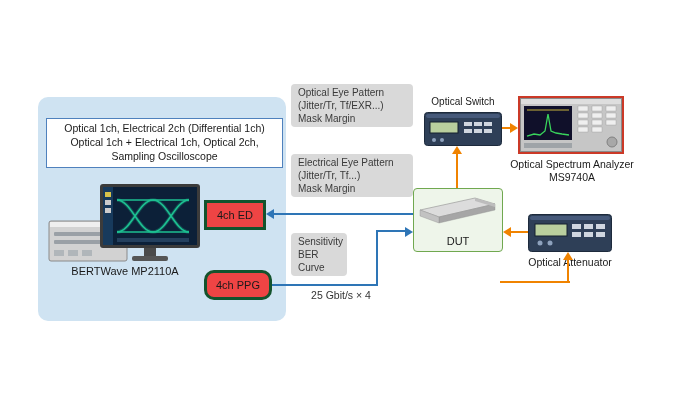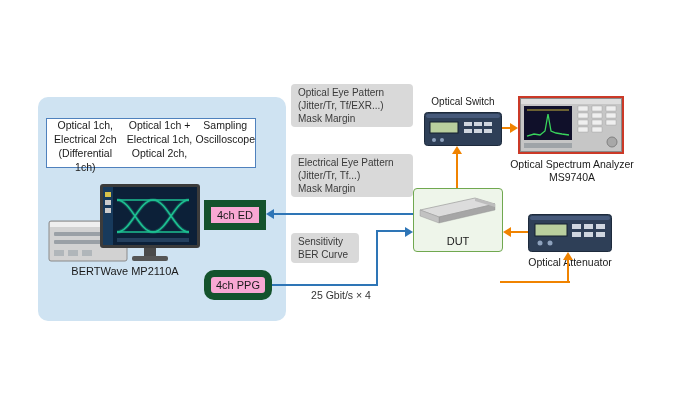--- a/index.html
+++ b/index.html
@@ -4,42 +4,42 @@
 <style>
   html,body{margin:0;padding:0;background:#fff;}
   .canvas{position:relative;width:680px;height:417px;background:#ffffff;
           font-family:"Liberation Sans",sans-serif;overflow:hidden;}
   .abs{position:absolute;}
 
   
   .panel{left:38px;top:97px;width:248px;height:224px;background:#cfe3f2;border-radius:10px;}
 
   
-  .specs-box{left:46px;top:118px;width:210px;height:50px;background:#fff;border:1px solid #4f81bd;
-             display:flex;flex-direction:row;justify-content:center;text-align:center;
+  .specs-box{left:46px;top:118px;width:237px;height:50px;background:#fff;border:1px solid #4f81bd;
+             display:flex;flex-direction:column;justify-content:center;text-align:center;
              font-size:10.5px;color:#1a1a1a;line-height:1.32;box-sizing:border-box;}
-  .node-box{background:#f9a8d4;border:7px solid #14532d;display:flex;align-items:center;justify-content:center;
+  .node-box{background:#ef4444;border:3px solid #14532d;display:flex;align-items:center;justify-content:center;
             font-size:11px;color:#1a1a1a;box-sizing:border-box;}
   .ed-box{left:204px;top:200px;width:62px;height:30px;}
   .ppg-box{left:204px;top:270px;width:68px;height:30px;border-radius:10px;}
 
   
   .bw-chassis{left:48px;top:220px;width:80px;height:42px;}
   .bw-monitor{left:100px;top:184px;width:100px;height:64px;background:#3b3b3b;border-radius:3px;
               padding:3px;box-sizing:border-box;}
   .bw-stand{left:144px;top:248px;width:12px;height:8px;background:#4a4a4a;}
   .bw-base{left:132px;top:256px;width:36px;height:5px;background:#555;border-radius:2px;}
   .bw-label{left:46px;top:265px;width:158px;text-align:center;font-size:11px;color:#1a1a1a;}
 
   
   .callout{background:#d9d9d9;border-radius:4px;color:#3a3a3a;font-size:10px;line-height:1.3;
            padding:2px 7px;box-sizing:border-box;}
   .c-optical{left:291px;top:84px;width:122px;}
   .c-electrical{left:291px;top:154px;width:122px;}
-  .c-sensitivity{left:291px;top:233px;width:68px;}
+  .c-sensitivity{left:291px;top:233px;width:56px;}
 
   
   .switch-label{left:420px;top:96px;width:86px;text-align:center;font-size:10px;color:#1a1a1a;}
   .switch-img{left:424px;top:112px;width:78px;height:34px;}
   .osa-wrap{left:518px;top:96px;width:106px;height:58px;border:2px solid #cb3927;background:#fff;box-sizing:border-box;}
   .osa-label{left:504px;top:158px;width:136px;text-align:center;font-size:10.5px;color:#1a1a1a;line-height:1.28;}
   .dut-box{left:413px;top:188px;width:90px;height:64px;background:#eef5ea;border:1px solid #70a84f;border-radius:4px;box-sizing:border-box;padding-left:14px;}
   .dut-device{position:absolute;left:3px;top:5px;}
   .dut-label{position:absolute;left:0;bottom:4px;width:100%;text-align:center;font-size:11px;color:#1a1a1a;}
   .att-img{left:528px;top:214px;width:84px;height:38px;}

